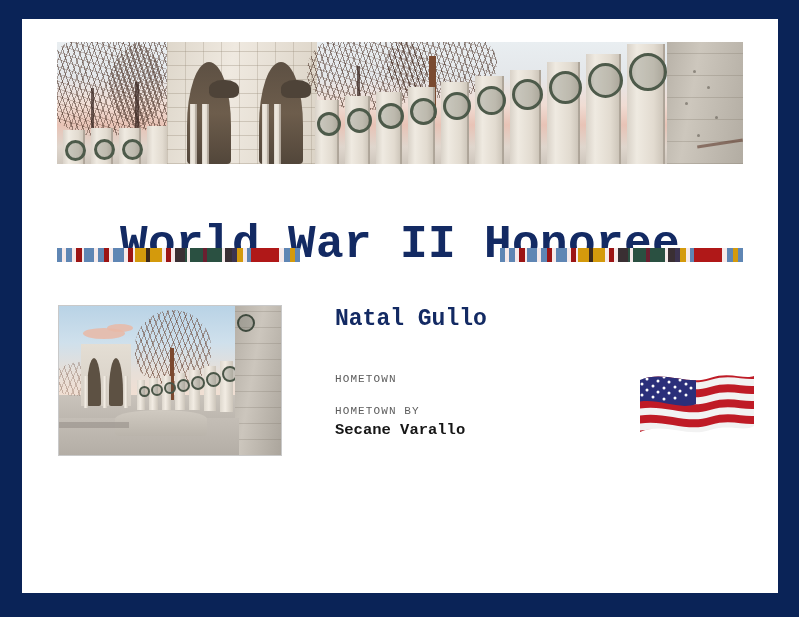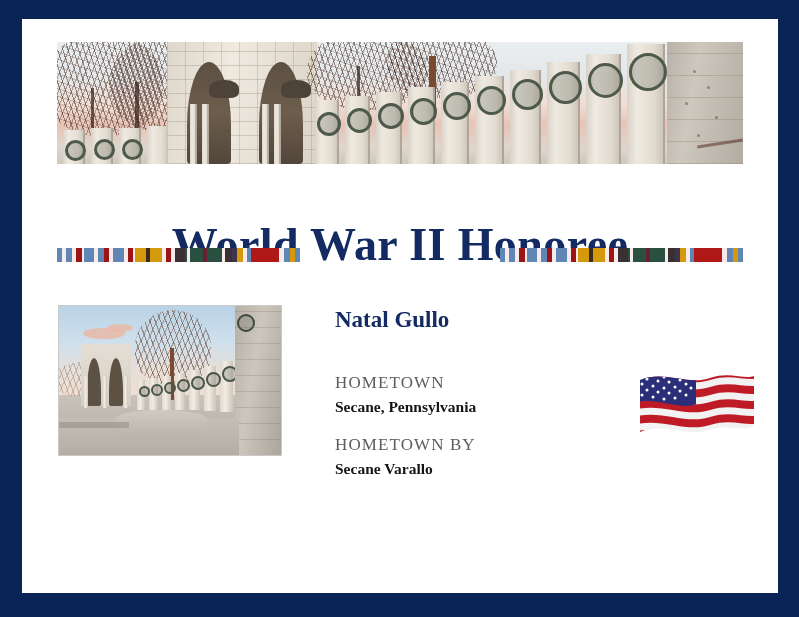--- a/index.html
+++ b/index.html
@@ -14,20 +14,21 @@
     overflow: hidden;
   }
 
   
   .page-frame {
     position: absolute;
     left: 0; top: 0;
     width: 799px;
     height: 617px;
     background: #0a2357;
+    font-family: Liberation Mono, monospace;
   }
   .card {
     position: absolute;
     left: 22px;
     top: 19px;
     width: 756px;
     height: 574px;
     background: #ffffff;
   }
 
@@ -224,21 +225,21 @@
   }
   .honoree-name {
     font-size: 23px;
     font-weight: bold;
     color: #132a63;
     line-height: 1.1;
     margin: 0 0 40px 0;
   }
   .field { margin-bottom: 17px; }
   .field-label {
-    font-size: 17px;
+    font-size: 11px;
     color: #5c5c5c;
     letter-spacing: 1.1px;
     line-height: 1.3;
     margin-bottom: 3px;
   }
   .field-value {
     font-size: 15.5px;
     font-weight: bold;
     color: #161616;
     line-height: 1.25;
@@ -452,21 +453,20 @@
           <div class="p-fountain" style="left:56px; top:104px; width:92px; height:26px;"></div>
           <div style="position:absolute; left:0; top:116px; width:70px; height:6px; background:rgba(150,144,136,.6);"></div>
         </div>
       </div>
 
       <div class="info">
         <div class="honoree-name">Natal Gullo</div>
 
         <div class="field">
           <div class="field-label">HOMETOWN</div>
-          <div class="field-value">Secane, Pennsylvania</div>
         </div>
 
         <div class="field">
           <div class="field-label">HOMETOWN BY</div>
           <div class="field-value">Secane Varallo</div>
         </div>
       </div>
 
       <div class="flag-wrap">
         <svg viewBox="0 0 126 80" width="126" height="80">

